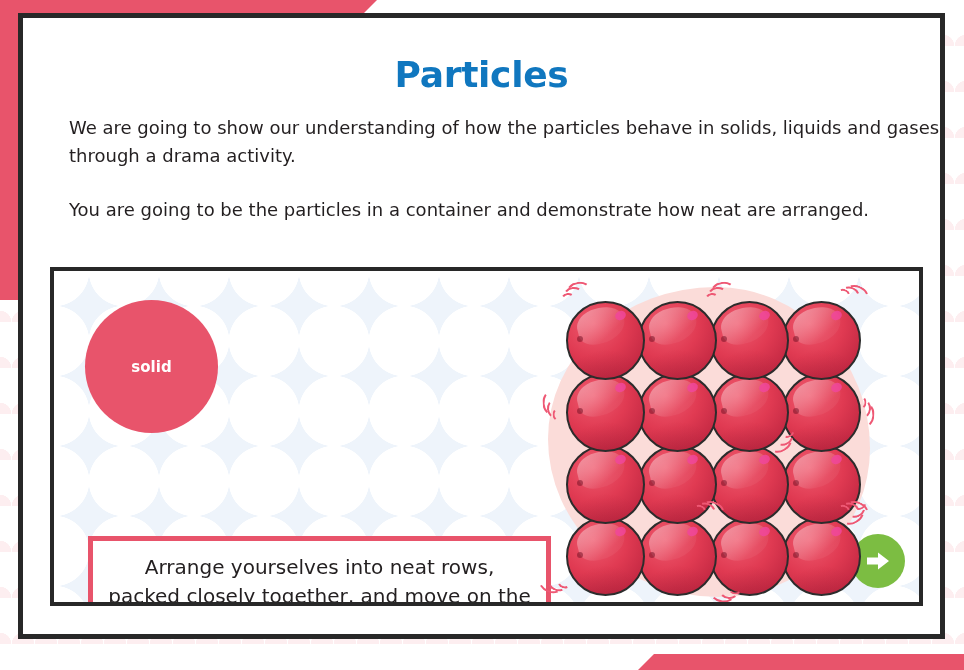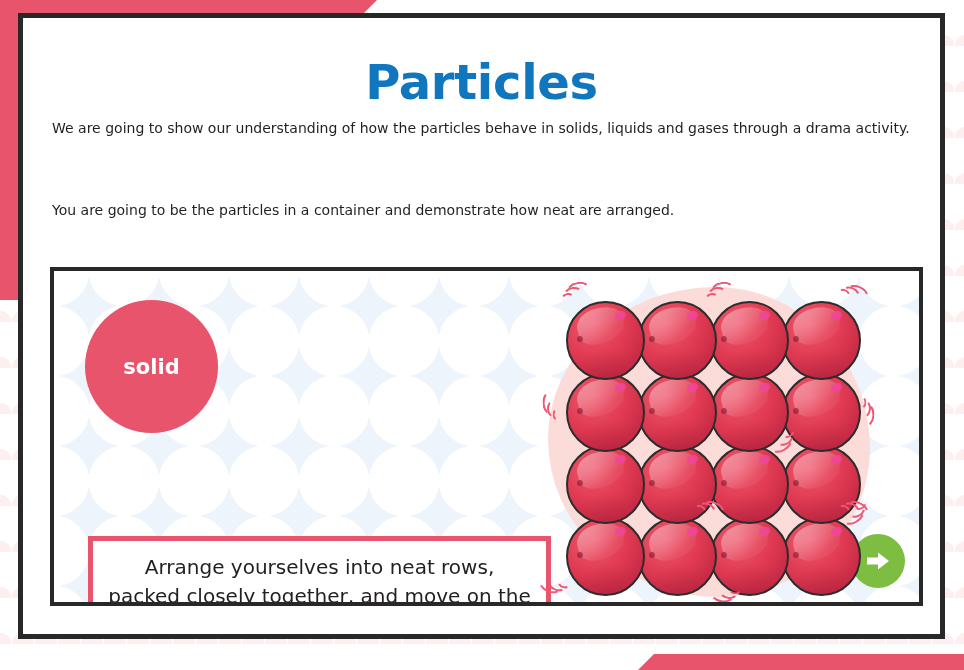--- a/index.html
+++ b/index.html
@@ -84,33 +84,33 @@
     box-sizing: border-box;
   }
 
   
   #page-title {
     position: absolute;
     left: 0; top: 36px;
     width: 100%;
     text-align: center;
     color: #1077bf;
-    font-size: 48px;
+    font-size: 36px;
     font-weight: bold;
     letter-spacing: -0.3px;
     font-family: "DejaVu Sans", sans-serif;
   }
 
   
   .intro-para {
     position: absolute;
-    left: 29px;
+    left: 46px;
     width: 872px;
     color: #231f20;
-    font-size: 14px;
+    font-size: 18px;
     line-height: 28px;
     font-family: "DejaVu Sans", sans-serif;
   }
   #intro-para-1 { top: 96px; }
   #intro-para-2 { top: 178px; }
 
   
   #state-panel {
     position: absolute;
     left: 27px;
@@ -143,21 +143,21 @@
     width: 133px;
     height: 133px;
     border-radius: 50%;
     background: #e8546b;
     display: flex;
     align-items: center;
     justify-content: center;
   }
   #state-bubble-label {
     color: #ffffff;
-    font-size: 21px;
+    font-size: 15px;
     font-weight: bold;
     font-family: "DejaVu Sans", sans-serif;
   }
 
   
   #description-box {
     position: absolute;
     left: 155px;
     top: 23px;
     width: 300px;

